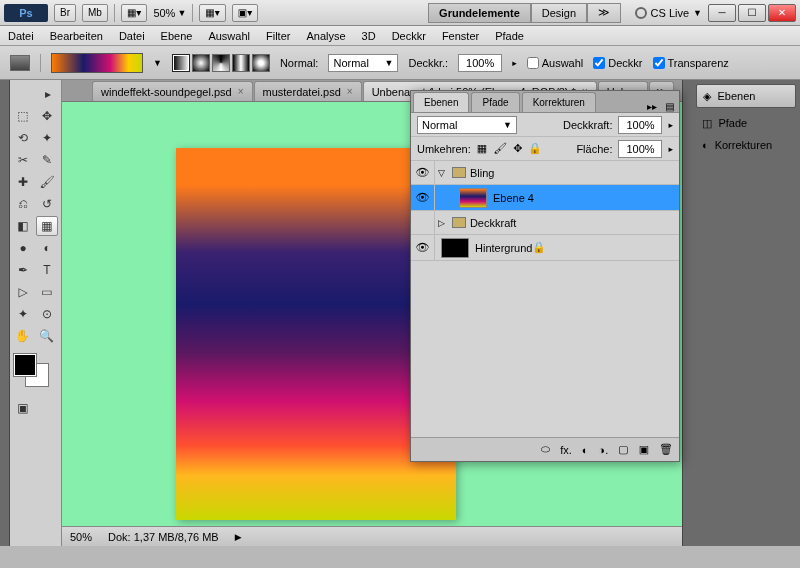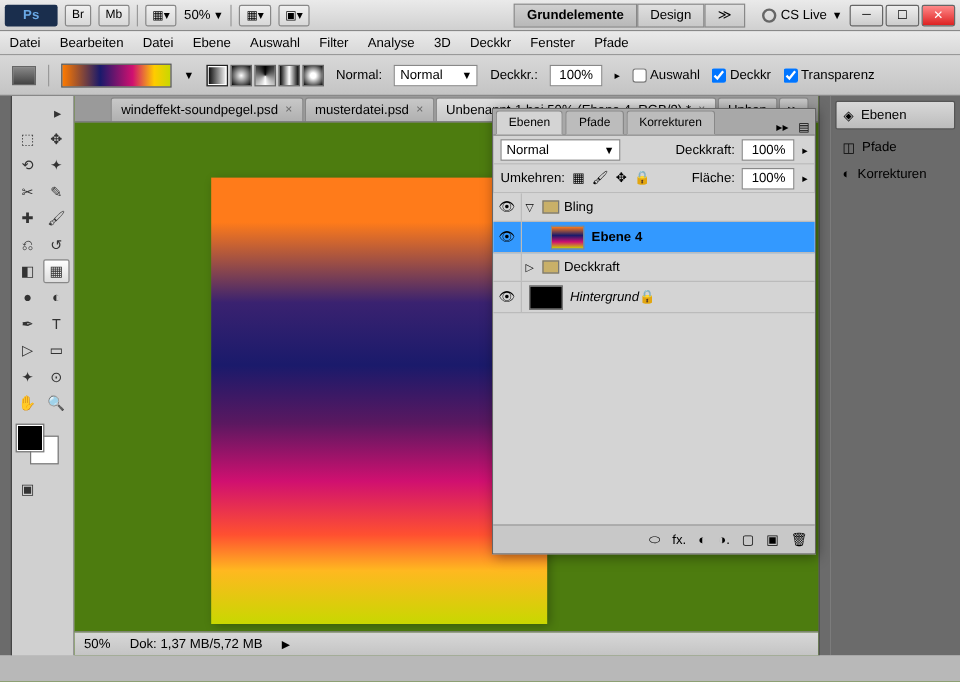--- a/index.html
+++ b/index.html
@@ -32,21 +32,21 @@
 .chk input{width:12px;height:12px}
 .main{display:flex;height:466px}
 .lstrip{width:10px;background:#6b6b6b;border-right:1px solid #444}
 .toolbox{width:52px;background:#d0d0d0;border-right:1px solid #888;padding:4px 2px;display:flex;flex-direction:column;gap:0}
 .tool-row{display:flex;gap:2px;margin-bottom:2px}
 .tool{width:22px;height:20px;border:1px solid transparent;display:flex;align-items:center;justify-content:center;font-size:12px;color:#333;position:relative}
 .tool.sel{background:linear-gradient(#fff,#ddd);border:1px solid #888;border-radius:2px}
 .swatches{margin-top:6px;position:relative;width:40px;height:40px}
 .sw-fg{position:absolute;width:22px;height:22px;background:#000;border:1px solid #fff;outline:1px solid #777;top:0;left:2px}
 .sw-bg{position:absolute;width:22px;height:22px;background:#fff;border:1px solid #fff;outline:1px solid #777;top:10px;left:14px}
-.canvas-area{flex:1;background:#4d7c0f;position:relative;overflow:hidden}
+.canvas-area{flex:1;background:#86efac;position:relative;overflow:hidden}
 .doc-tabs{height:22px;background:#9a9a9a;border-bottom:1px solid #777;display:flex;align-items:flex-end;padding-left:30px}
 .doc-tab{height:20px;padding:0 8px;background:linear-gradient(#c8c8c8,#b0b0b0);border:1px solid #888;border-bottom:none;display:flex;align-items:center;gap:6px;font-size:10px;margin-right:1px;border-radius:3px 3px 0 0}
 .doc-tab.active{background:linear-gradient(#e0e0e0,#c8c8c8)}
 .doc-tab .x{font-size:10px;color:#666}
 .canvas{position:absolute;left:114px;top:68px;width:280px;height:372px;background:linear-gradient(180deg,#ff7b1a 0%,#ff7b1a 10%,#3a2270 28%,#1a1a6b 42%,#5a1860 55%,#d01070 68%,#ff5030 80%,#ffb820 88%,#c8d800 100%);box-shadow:2px 2px 8px rgba(0,0,0,.3)}
 .statusbar{position:absolute;bottom:0;left:0;right:0;height:20px;background:linear-gradient(#d8d8d8,#c4c4c4);border-top:1px solid #888;display:flex;align-items:center;padding:0 8px;gap:16px;font-size:10px}
 .rstrip{width:10px;background:#6b6b6b;border-left:1px solid #444}
 .rpanel{width:108px;background:#6b6b6b;padding:4px}
 .rpanel-btn{height:24px;background:linear-gradient(#d8d8d8,#bcbcbc);border:1px solid #555;margin-bottom:4px;display:flex;align-items:center;padding:0 6px;gap:6px;font-size:11px;border-radius:2px}
 .rpanel-item{height:22px;display:flex;align-items:center;padding:0 6px;gap:6px;color:#ddd;font-size:11px}
@@ -228,21 +228,21 @@
           <span class="x">×</span>
         </div>
       <div class="doc-tab">
           <span>Unben</span>
         </div>
       <div class="doc-tab" style="padding:0 6px">≫</div>
     </div>
     <div class="canvas"></div>
     <div class="statusbar">
       <span>50%</span>
-      <span>Dok: 1,37 MB/5,72 MB</span>
+      <span>Dok: 1,37 MB/8,76 MB</span>
       <span class="arrow">▶</span>
     </div>
   </div>
 
   <div class="rstrip"></div>
   <div class="rpanel">
     <div class="rpanel-btn">
         <span>◈</span>
         <span>Ebenen</span>
       </div>
@@ -292,32 +292,32 @@
     <div class="layer group">
       <div class="eye">👁</div>
       <span class="tri">▽</span>
       <div class="folder-i"></div>
       <span>Bling</span>
     </div>
     <div class="layer sel">
       <div class="eye">👁</div>
       <span style="width:18px"></span>
       <div class="layer-thumb grad"></div>
-      <span style="font-weight:bold">Ebene 4</span>
+      <span style="font-weight:normal">Ebene 4</span>
     </div>
     <div class="layer group">
       <div class="eye"></div>
       <span class="tri">▷</span>
       <div class="folder-i"></div>
       <span>Deckkraft</span>
     </div>
     <div class="layer">
       <div class="eye">👁</div>
       <div class="layer-thumb"></div>
-      <span style="font-style:italic">Hintergrund</span>
+      <span style="">Hintergrund</span>
       <div class="sp"></div>
       <span style="margin-right:8px">🔒</span>
     </div>
   </div>
   <div class="lp-footer">
     <span>⬭</span>
     <span>fx.</span>
     <span>◐</span>
     <span>◑.</span>
     <span>▢</span>

